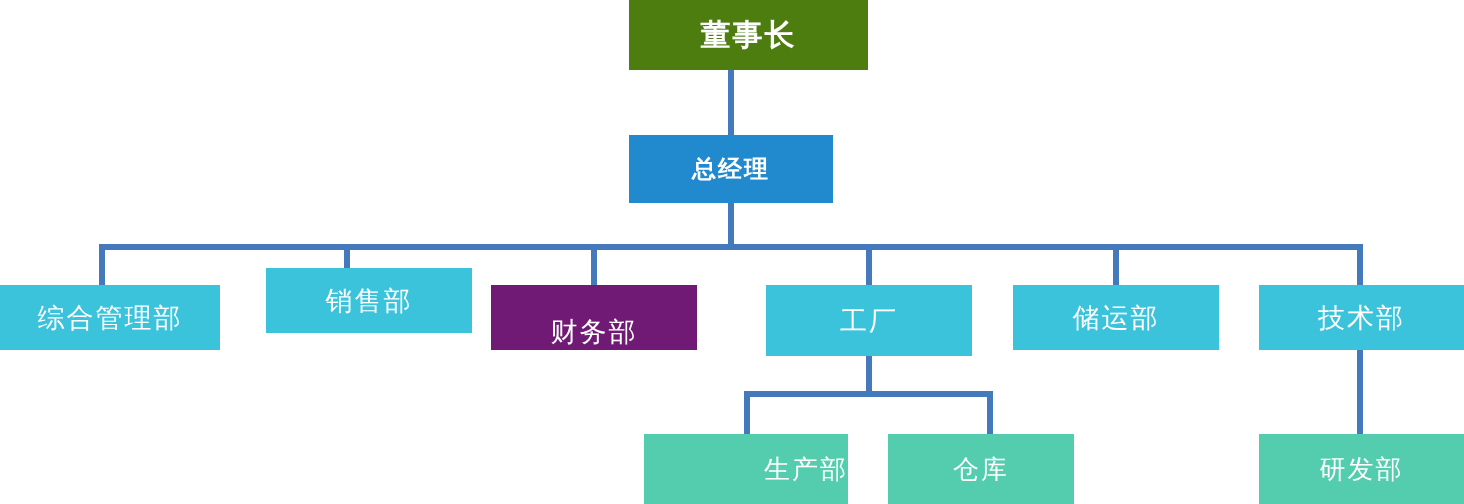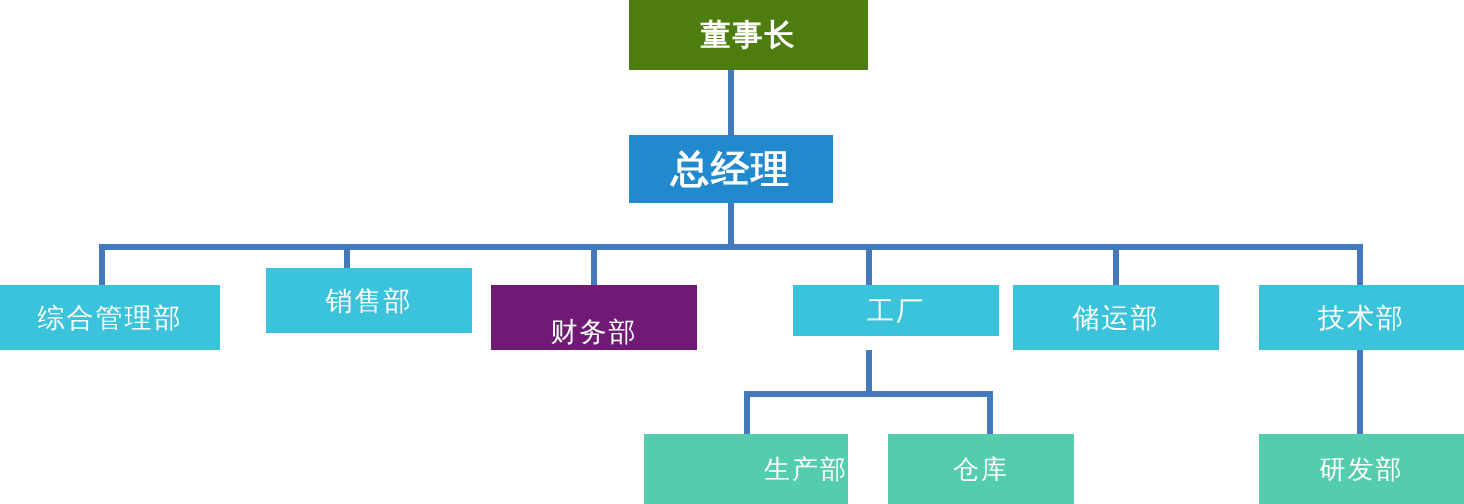--- a/index.html
+++ b/index.html
@@ -30,21 +30,21 @@
     white-space: nowrap;
     user-select: none;
     z-index: 3;
   }
   .node.level-1 {
     background: #1a6ed1;
     font-size: 30px;
   }
   .node.level-2 {
     background: #2189ce;
-    font-size: 38px;
+    font-size: 24px;
   }
   .node.level-3 {
     background: #3bc3dc;
     font-size: 27px;
     font-weight: normal;
   }
   .node.level-4 {
     background: #54cdae;
     font-size: 26px;
     font-weight: normal;
@@ -86,21 +86,21 @@
       </div>
       <div class="node level-3" style="left: 0px; top: 285px; width: 220px; height: 65px; background: rgb(59, 195, 220); color: rgb(255, 255, 255);">
         <span>综合管理部</span>
       </div>
       <div class="node level-3" style="left: 244px; top: 268px; width: 206px; height: 65px; background: rgb(59, 195, 220); color: rgb(255, 255, 255); margin-left: 22px;">
         <span>销售部</span>
       </div>
       <div class="node level-3" style="left: 491px; top: 285px; width: 206px; height: 65px; background: #701a75; color: rgb(255, 255, 255); align-items: flex-end;">
         <span>财务部</span>
       </div>
-      <div class="node level-3" style="left: 766px; top: 285px; width: 206px; height: 51px; background: rgb(59, 195, 220); color: rgb(255, 255, 255); margin-left: 27px;">
+      <div class="node level-3" style="left: 766px; top: 285px; width: 206px; height: 71px; background: rgb(59, 195, 220); color: rgb(255, 255, 255);">
         <span>工厂</span>
       </div>
       <div class="node level-3" style="left: 1013px; top: 285px; width: 206px; height: 65px; background: rgb(59, 195, 220); color: rgb(255, 255, 255);">
         <span>储运部</span>
       </div>
       <div class="node level-3" style="left: 1259px; top: 285px; width: 205px; height: 65px; background: rgb(59, 195, 220); color: rgb(255, 255, 255);">
         <span>技术部</span>
       </div>
       <div class="node level-4" style="left: 644px; top: 434px; width: 204px; height: 70px; background: rgb(84, 205, 174); color: rgb(255, 255, 255); justify-content: flex-end;">
         <span>生产部</span>

